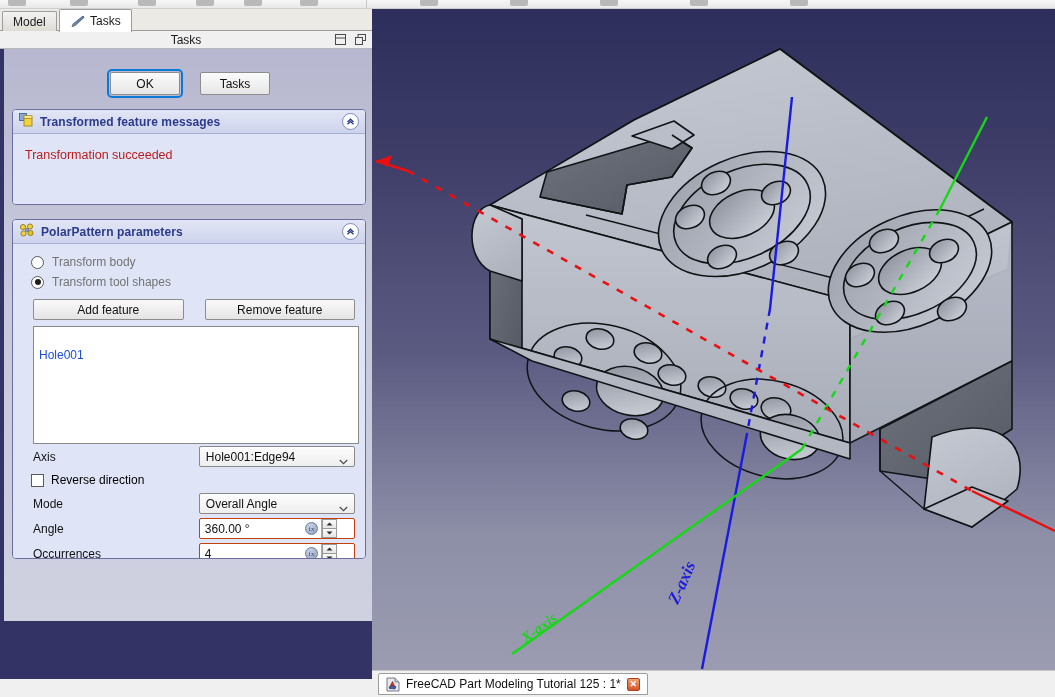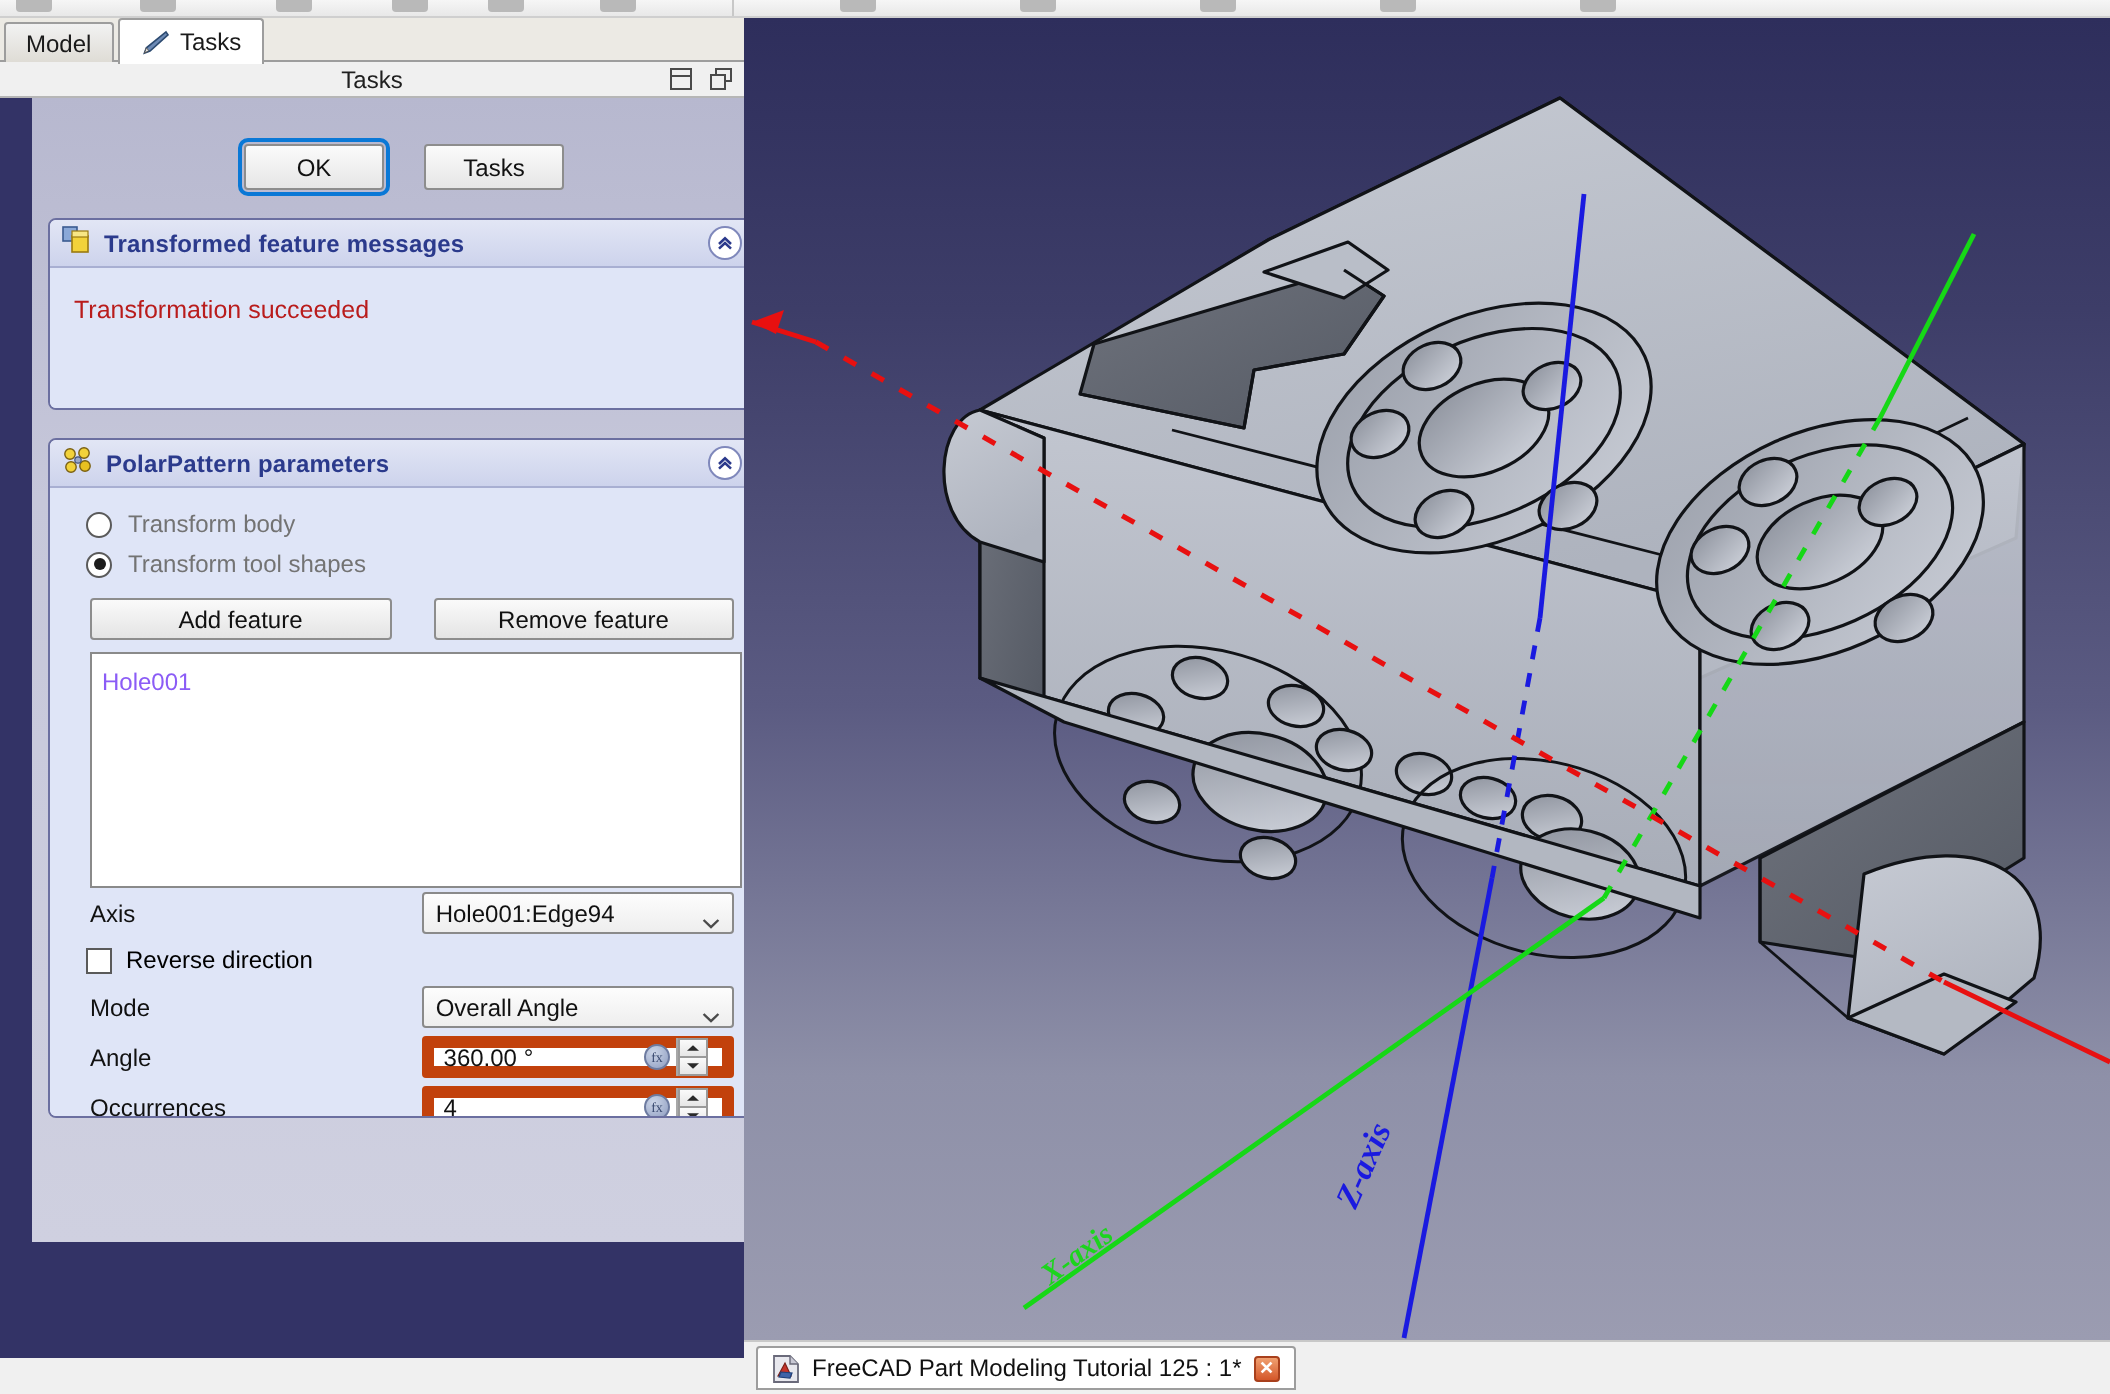--- a/index.html
+++ b/index.html
@@ -68,21 +68,21 @@
   .tt-icons { position: absolute; right: 6px; top: 3px; display: flex; gap: 9px; }
   .tt-icons svg { display: block; }
 
   
   .task-body {
     position: absolute; left: 0; top: 40px; width: 372px; height: 648px;
     background: #333366;
     padding: 0;
   }
   .task-inner {
-    position: absolute; left: 16px; top: 0; width: 372px; height: 572px;
+    position: absolute; left: 4px; top: 0; width: 372px; height: 572px;
     background: linear-gradient(180deg, #b7b8cf 0%, #c6c7da 35%, #cfd0e0 100%);
   }
   .btnrow {
     position: absolute; left: 0; top: 23px; width: 372px;
     display: flex; justify-content: center; gap: 20px;
   }
   .qbtn {
     width: 70px; height: 23px;
     font-size: 12px; color: #111;
     background: linear-gradient(#fbfbfb, #e6e6e6);
@@ -148,43 +148,43 @@
     width: 158px; height: 21px;
     background: linear-gradient(#fafafa, #e4e4e4);
     border: 1px solid #8d8d8d; border-radius: 2px;
     font-size: 12px; color: #111;
     display: flex; align-items: center; justify-content: center;
   }
   .feat-list {
     margin: 6px 0 0 10px;
     width: 326px; height: 118px;
     background: #ffffff; border: 1px solid #8a8a8a;
-    padding: 7px 5px;
-    font-size: 12px; color: #8b5cf6;
+    padding: 21px 5px;
+    font-size: 12px; color: #1d4ed8;
   }
 
   .frow { display: flex; align-items: center; height: 25px; margin-left: 10px; }
   .frow .flabel { width: 168px; font-size: 12px; color: #111; }
   .combo {
     width: 158px; height: 21px;
     background: linear-gradient(#fdfdfd, #eeeeee);
     border: 1px solid #8a8a8a; border-radius: 2px;
     display: flex; align-items: center;
     padding: 0 6px; font-size: 12px; color: #111;
     position: relative;
   }
   .combo .cv { flex: 1; }
   .chev { width: 9px; height: 6px; }
 
   .spin {
     width: 158px; height: 21px;
     background: #ffffff;
-    border: 6px solid #c2410c; border-radius: 2px;
+    border: 1px solid #c2410c; border-radius: 2px;
     display: flex; align-items: center;
-    padding: 0 6px 0 5px; font-size: 12px; color: #111;
+    padding: 0 16px 0 5px; font-size: 12px; color: #111;
     position: relative;
   }
   .spin .sv { flex: 1; }
   .expr-ico {
     width: 13px; height: 13px; border-radius: 50%;
     background: radial-gradient(circle at 35% 30%, #cdd6e8, #8d9cc0);
     border: 1px solid #6d7ba0;
     margin-right: 3px;
     font-size: 7px; color: #3a4a70;
     display: flex; align-items: center; justify-content: center;

